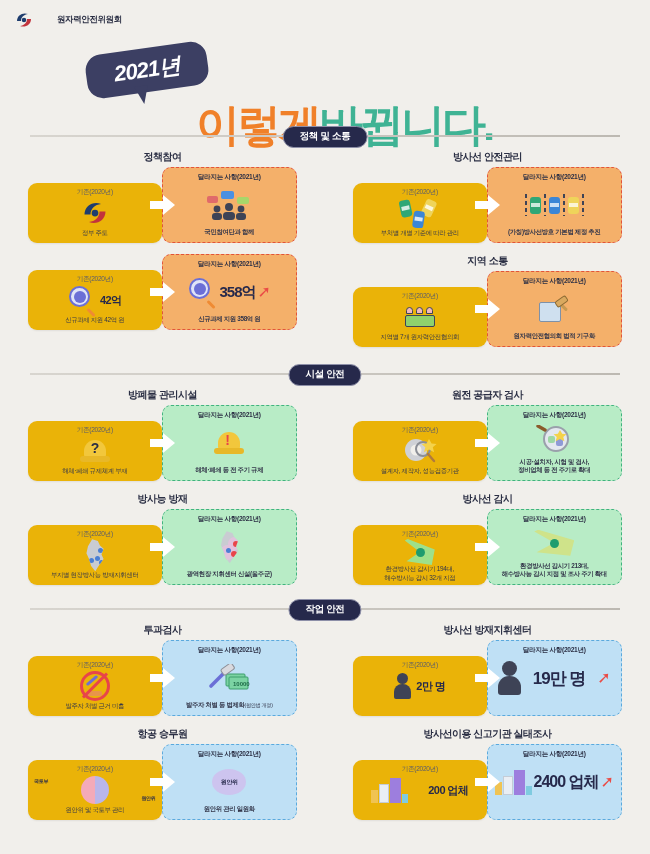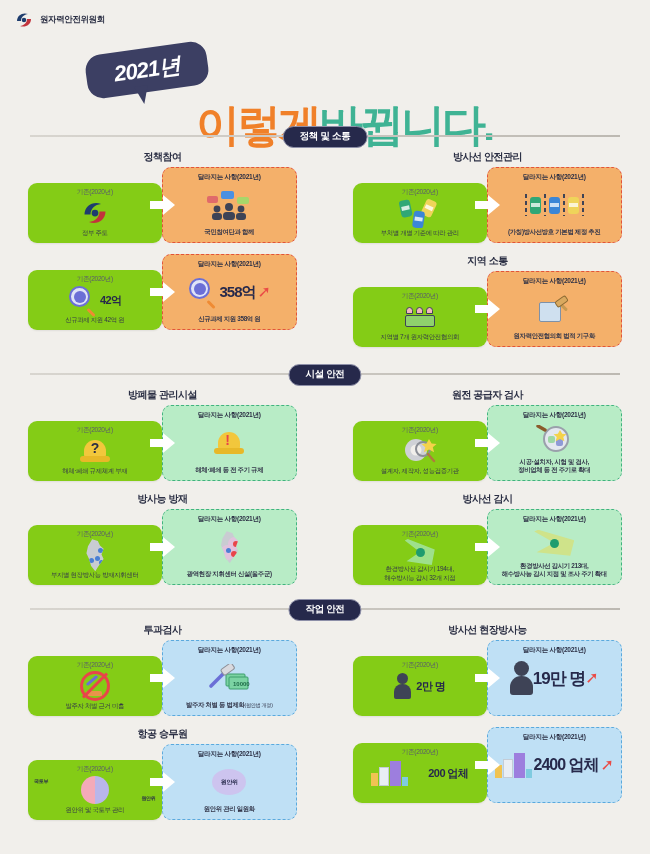--- a/index.html
+++ b/index.html
@@ -7,21 +7,21 @@
   body {
     font-family: "Liberation Sans", "DejaVu Sans", sans-serif;
     background:#f2f0ec;
     position:relative;
     overflow:hidden;
     color:#333;
   }
   .page { position:relative; width:650px; height:854px; background:#f1efeb; }
 
   
-  .brand { position:absolute; left:14px; top:10px; display:flex; align-items:center; gap:6px; }
+  .brand { position:absolute; left:14px; top:10px; display:flex; align-items:center; gap:23px; }
   .brand-mark { width:20px; height:20px; position:relative; }
   .brand-name { font-size:8.5px; font-weight:bold; color:#2b2f44; letter-spacing:-0.4px; }
 
   .title-wrap { position:absolute; left:0; top:44px; width:650px; height:72px; }
   .bubble {
     position:absolute; left:86px; top:4px; width:122px; height:44px;
     background:#3c3f63; border-radius:16px;
     transform:rotate(-8deg);
   }
   .bubble-tail {
@@ -59,21 +59,21 @@
 
   .card-title {
     text-align:center; font-size:10px; font-weight:bold; color:#2b2f44;
     letter-spacing:-0.5px; margin-bottom:3px;
   }
   .pair { display:flex; margin:0 28px; height:76px; position:relative; }
   .side {
     flex:1; border-radius:9px; position:relative;
     display:flex; flex-direction:column; align-items:center;
   }
-  .side.before { background:#84cc16; box-shadow:0 1px 2px rgba(0,0,0,.07);margin-top:16px; }
+  .side.before { background:#eab308; box-shadow:0 1px 2px rgba(0,0,0,.07);margin-top:16px; }
   .side.after { border-radius:9px; }
   .sec1 .side.after { background:#f4b06a; border:1.6px dashed #e2533a; }
   .sec2 .side.after { background:#b8ecc6; border:1.6px dashed #41b37f; }
   .sec3 .side.after { background:#bfe0f5; border:1.6px dashed #5aa9dd; }
 
   .side-label { font-size:6.6px; letter-spacing:-0.3px; margin-top:5px; color:#595b6b; }
   .side.after .side-label { font-weight:bold; color:#2b2f44; }
 
   .art { flex:1; display:flex; align-items:center; justify-content:center; width:100%; }
   .cap {
@@ -500,37 +500,37 @@
               </svg>
             </div>
             <div class="cap">
               <span>발주자 처벌 등 법제화</span><span class="sub">(원안법 개정)</span>
             </div>
           </div>
         </div>
       </div>
 
       <div class="col">
-        <div class="card-title">방사선 현장방사능</div>
+        <div class="card-title">방사선 방재지휘센터</div>
         <div class="pair">
           <div class="side before">
             <div class="side-label">기존(2020년)</div>
             <div class="art figrow" style="gap:5px">
               <span class="person">
                   <span class="head"></span>
                   <span class="body"></span>
                 </span>
               <span class="medinum">2만 명</span>
             </div>
             <div class="cap">&nbsp;</div>
           </div>
           <div class="arrow"></div>
           <div class="side after">
             <div class="side-label">달라지는 사항(2021년)</div>
-            <div class="art figrow" style="gap:0">
+            <div class="art figrow" style="gap:12px">
               <span class="person big">
                   <span class="head"></span>
                   <span class="body"></span>
                 </span>
               <span class="bignum" style="font-size:17px">19만 명</span>
               <span class="uparrow">➚</span>
             </div>
             <div class="cap">&nbsp;</div>
           </div>
         </div>
@@ -558,20 +558,21 @@
             <div class="side-label">달라지는 사항(2021년)</div>
             <div class="art">
               <span class="circle-one">원안위</span>
             </div>
             <div class="cap">원안위 관리 일원화</div>
           </div>
         </div>
       </div>
 
       <div class="col">
+        <div class="card-title">방사선이용 신고기관 실태조사</div>
         <div class="pair">
           <div class="side before">
             <div class="side-label">기존(2020년)</div>
             <div class="art figrow" style="gap:20px">
               <span class="bldgs">
                   <span class="b1"></span>
                   <span class="b2"></span>
                   <span class="b3"></span>
                   <span class="b4"></span>
                 </span>

